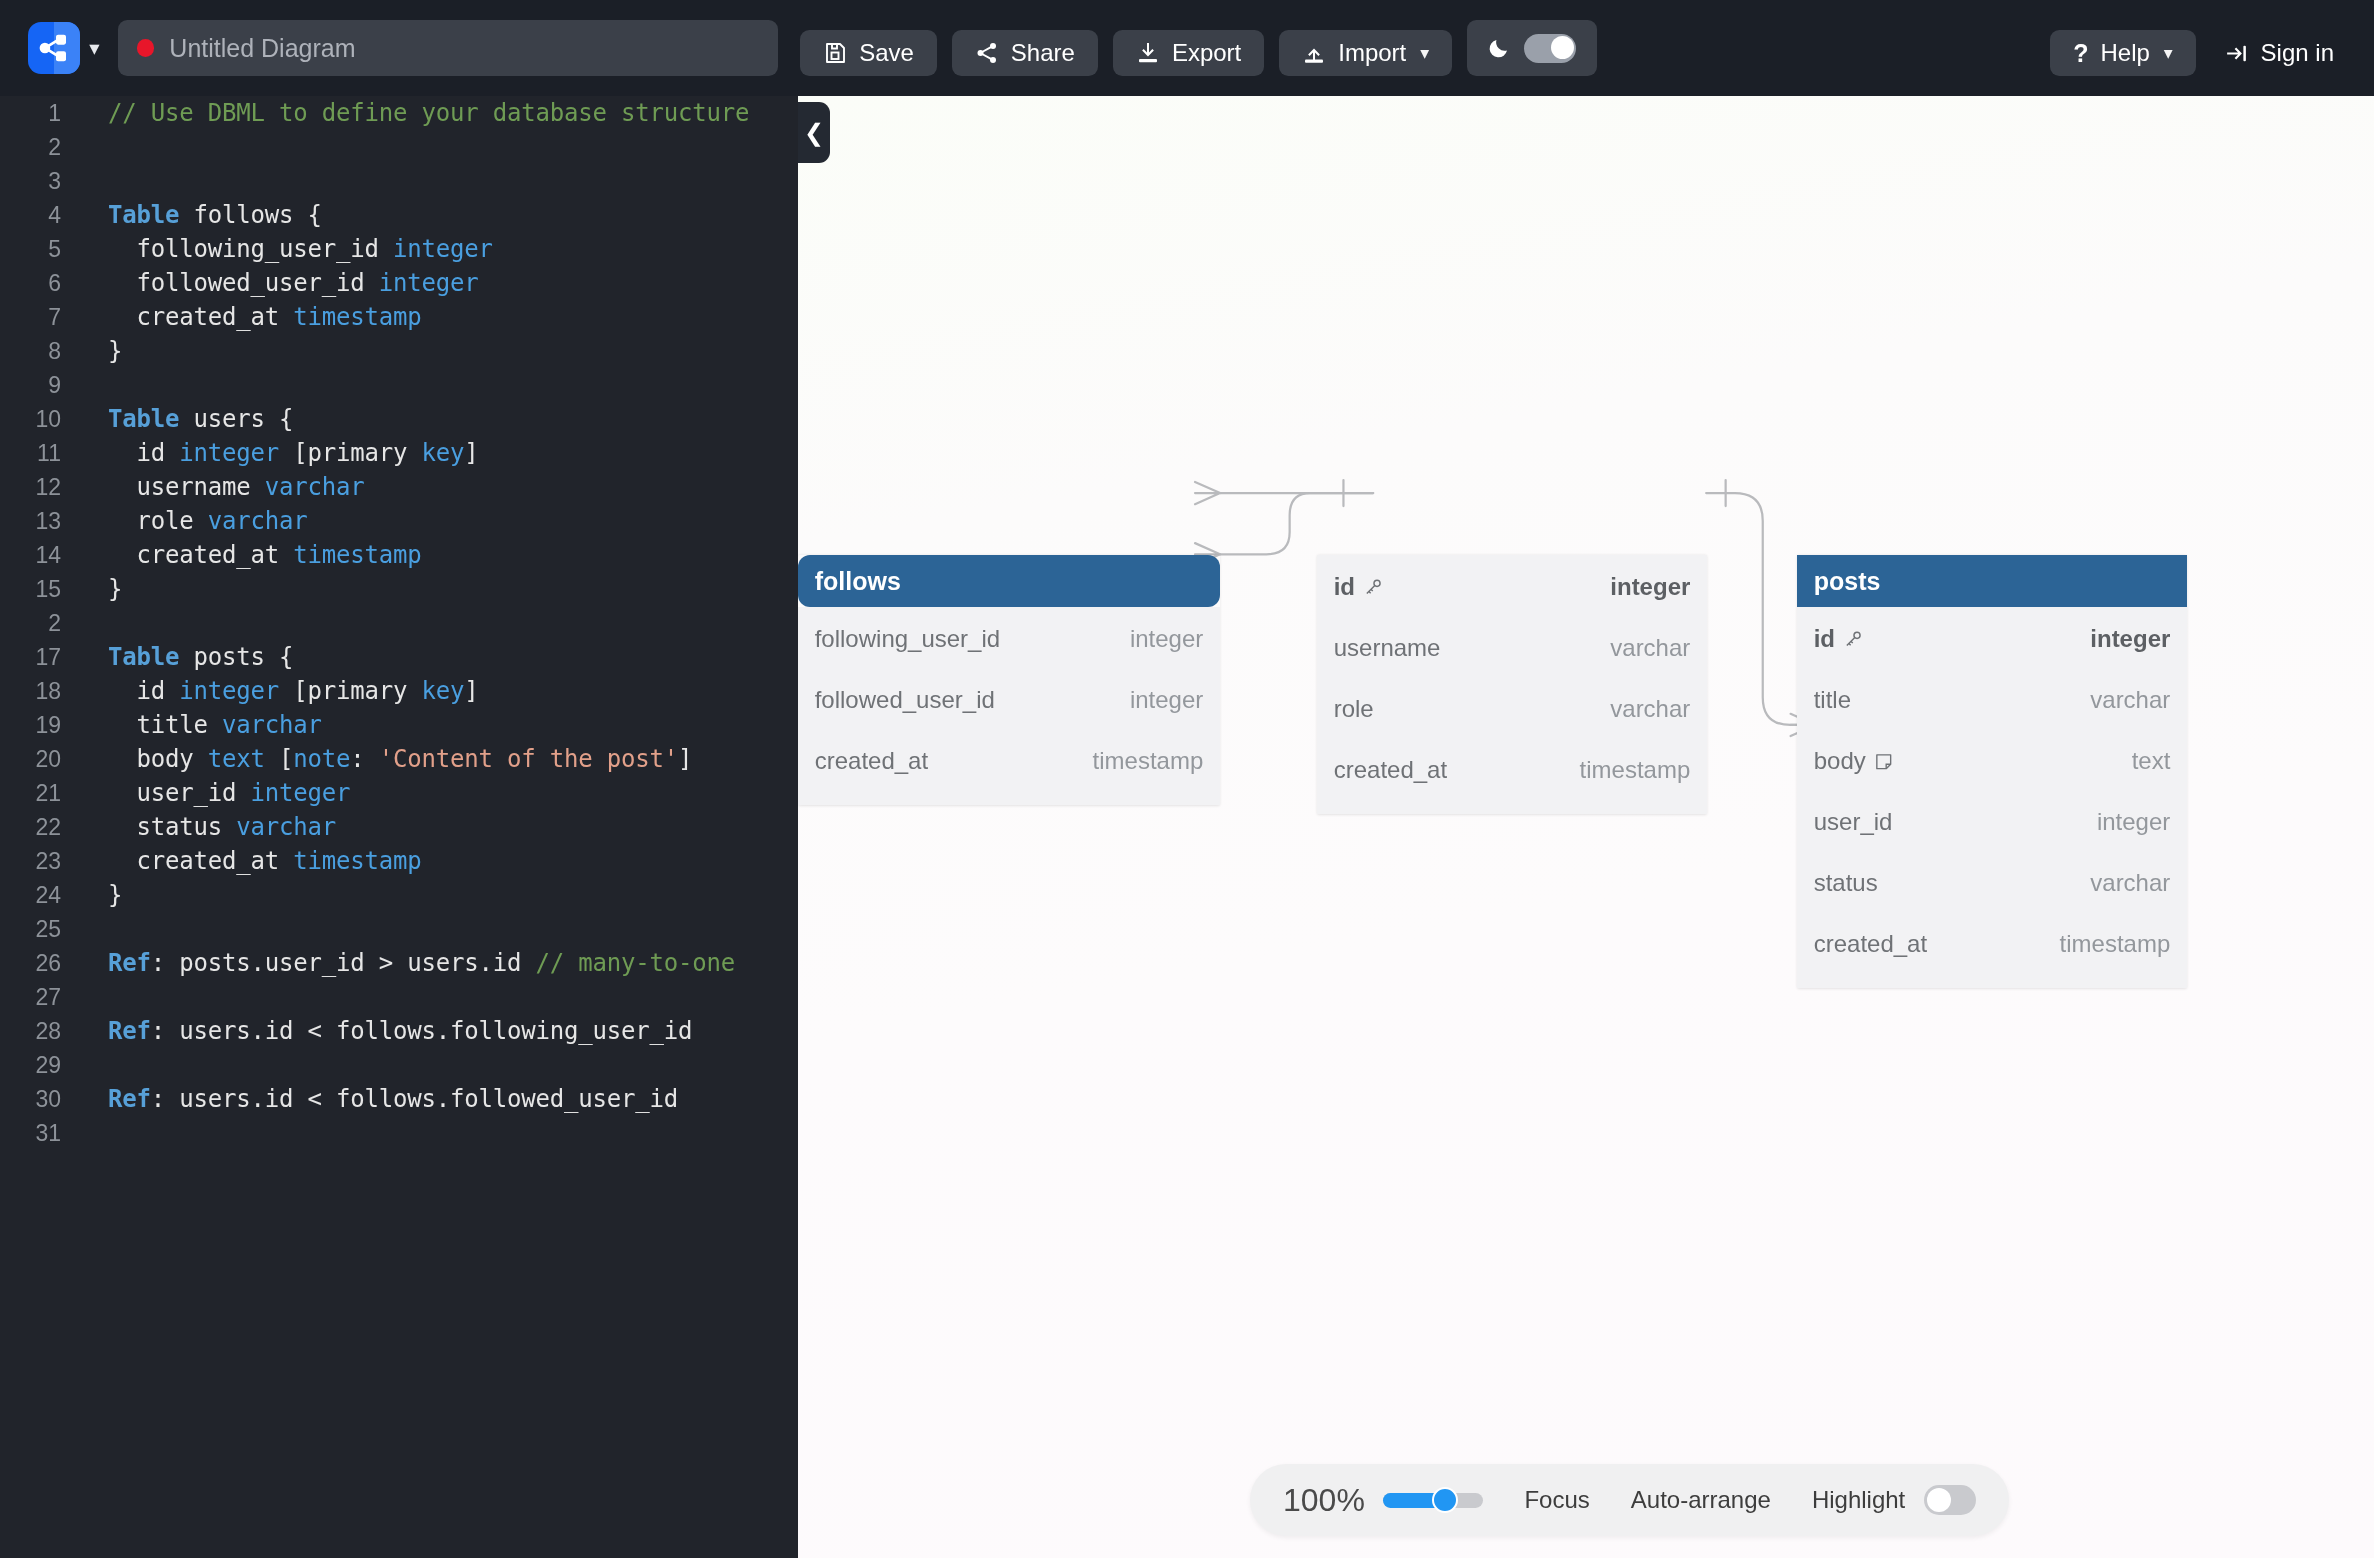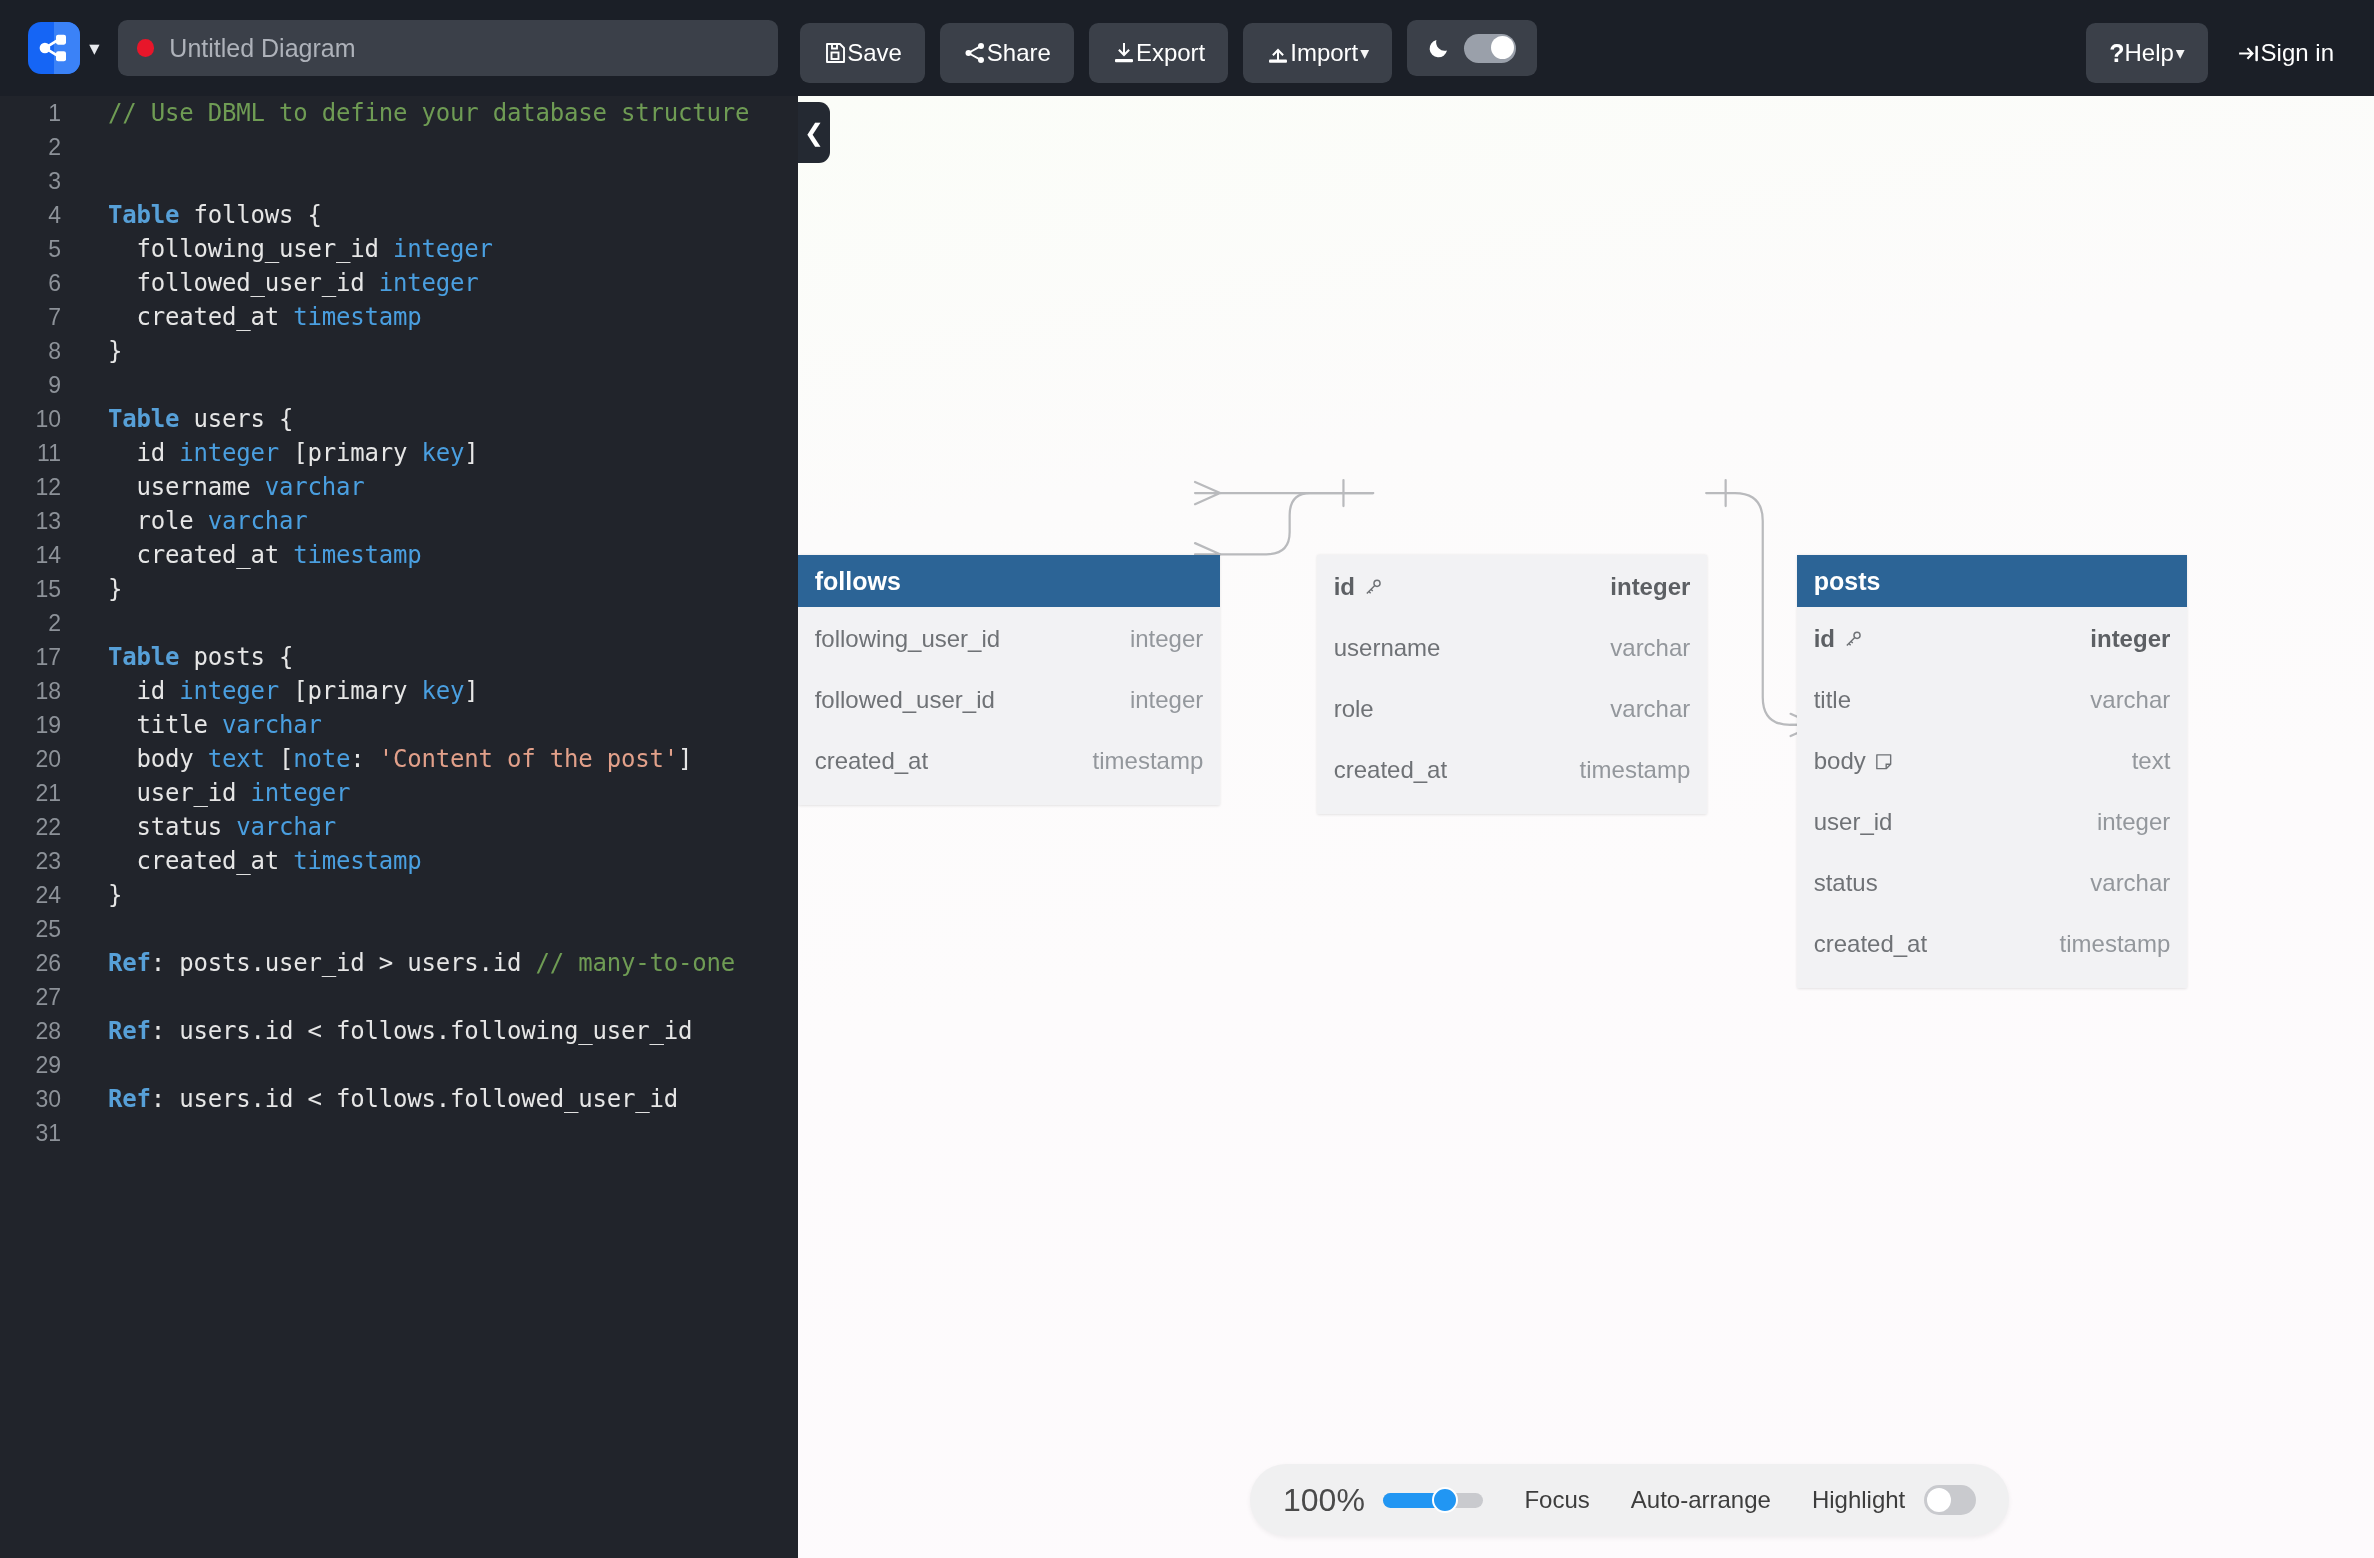--- a/index.html
+++ b/index.html
@@ -39,25 +39,25 @@
     background: #3b4049;
     border-radius: 9.3px;
     display: flex; align-items: center;
     padding: 0 18.6px; gap: 15px;
     margin-right: 22px;
   }
   .dot-red { width: 17.6px; height: 17.6px; border-radius: 50%; background: #e8162a; flex: none; }
   .title-text { color: #aeb2ba; font-size: 25px; }
 
   .tb-btn {
-    height: 60px;
+    height: 46px;
     background: #3b4049;
     border-radius: 9.3px;
     display: flex; align-items: center; justify-content: center;
-    gap: 0; padding: 0 23px;
+    gap: 12px; padding: 0 23px;
     color: #ffffff; font-size: 24px;
     margin-right: 15px;
     cursor: pointer; border: none;
     white-space: nowrap;
     margin-top: 10px;
   }
   .tb-btn .caret { font-size: 17.6px; opacity: .95; margin-left: 1.9px; }
   .tb-icon { display: flex; align-items: center; }
 
   .darkmode-btn {
@@ -349,21 +349,21 @@
       <path d="M979 428 L1010 428 Q1040 428 1040 458 L1040 648 Q1040 678 1070 678 L1097 678"></path>
 
       <path d="M1000 414 L1000 442"></path>
 
       <path d="M1097 678 L1070 666 M1097 678 L1070 678 M1097 678 L1070 690"></path>
     </g>
   </svg>
 
   <div id="er-tables">
       <div class="er-table" style="left: 0px; top: 459px; width: 422px;">
-        <div class="er-head" style="background: rgb(44, 100, 150);">follows</div>
+        <div class="er-head" style="background: rgb(44, 100, 150); border-radius: 12px;">follows</div>
         <div class="er-body" style="background: rgb(242, 242, 244);">
           <div class="er-row">
             <span class="fname">
               <span>following_user_id</span>
             </span>
             <span class="ftype">integer</span>
           </div>
           <div class="er-row">
             <span class="fname">
               <span>followed_user_id</span>

